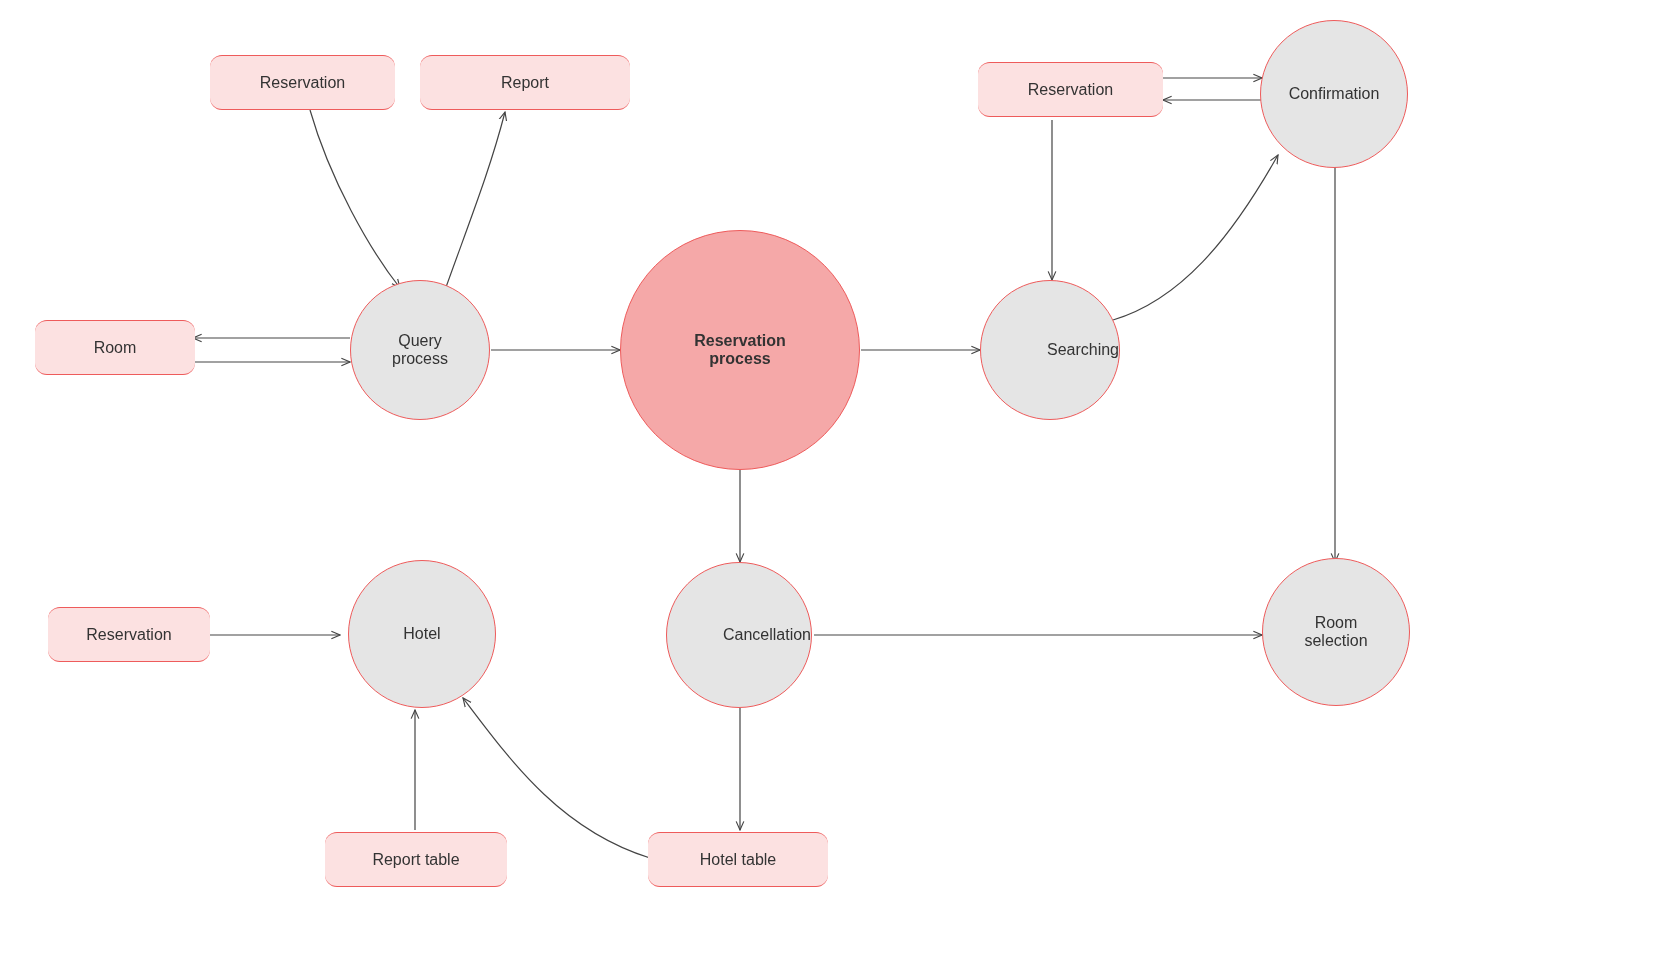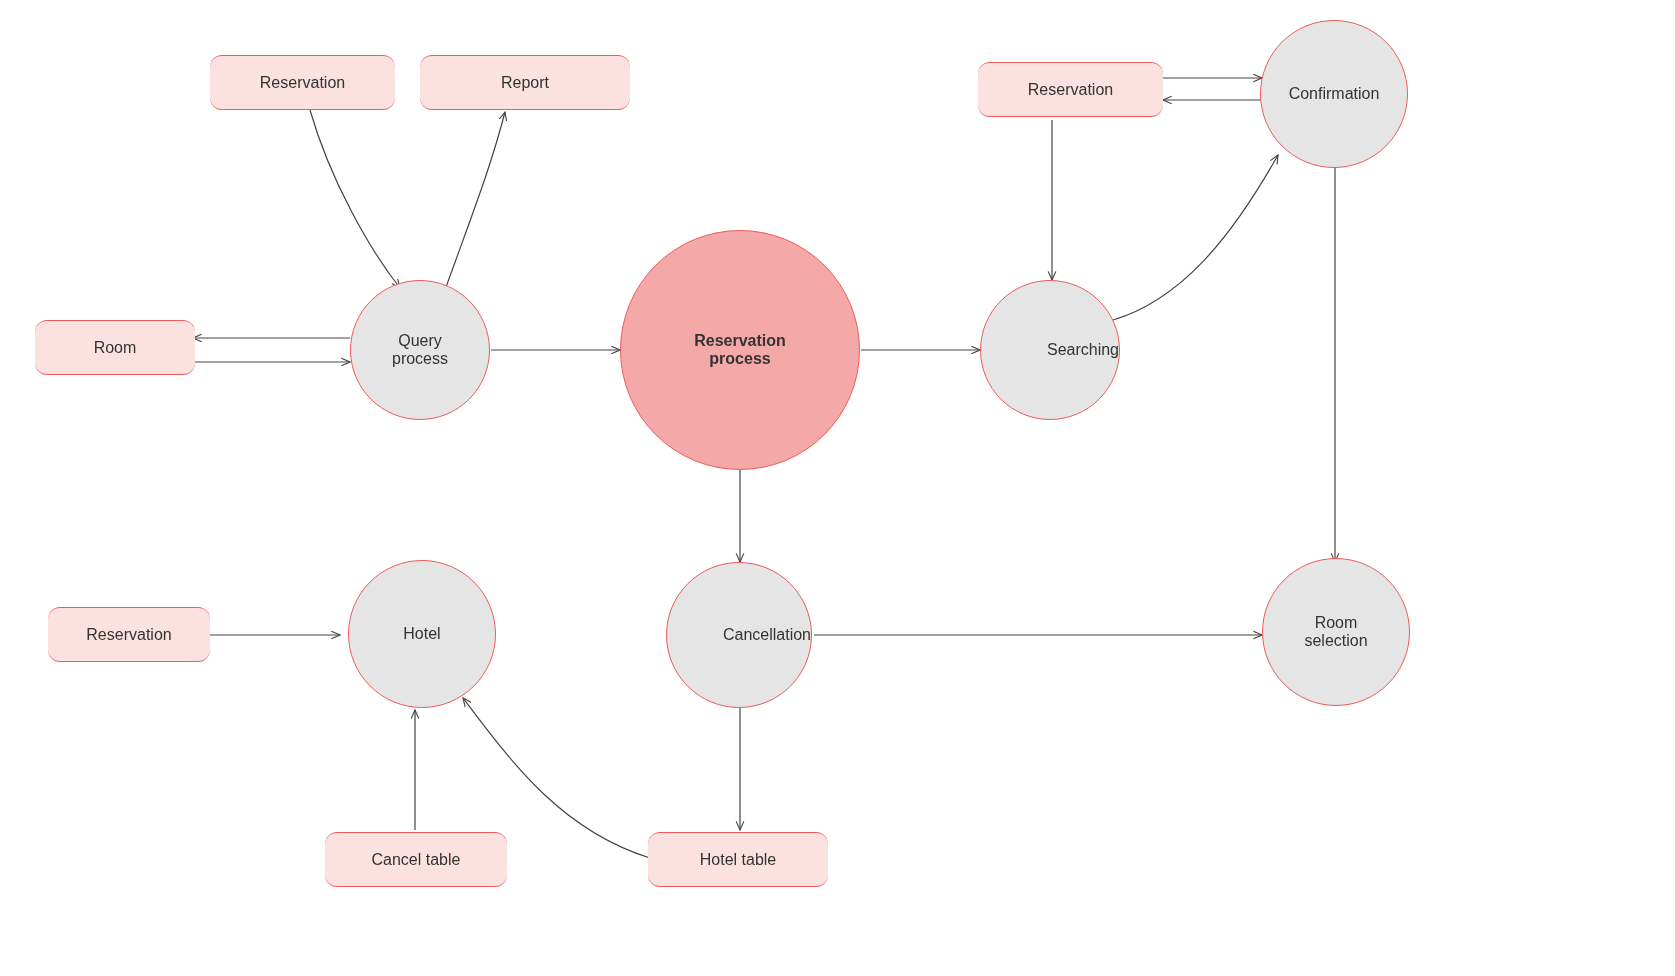--- a/index.html
+++ b/index.html
@@ -103,21 +103,21 @@
 <div class="node rect" style="left:35px; top:320px; width:160px; height:55px;">
   <span>Room</span>
 </div>
 <div class="node rect" style="left:978px; top:62px; width:185px; height:55px;">
   <span>Reservation</span>
 </div>
 <div class="node rect" style="left:48px; top:607px; width:162px; height:55px;">
   <span>Reservation</span>
 </div>
 <div class="node rect" style="left:325px; top:832px; width:182px; height:55px;">
-  <span>Cancel table</span>
+  <span>Report table</span>
 </div>
 <div class="node rect" style="left:648px; top:832px; width:180px; height:55px;">
   <span>Hotel table</span>
 </div>
 
 <div class="node circle" style="left:350px; top:280px; width:140px; height:140px;">
   <span style="white-space:pre-line;">Query
 process</span>
 </div>
 <div class="node circle big" style="left:620px; top:230px; width:240px; height:240px;">

